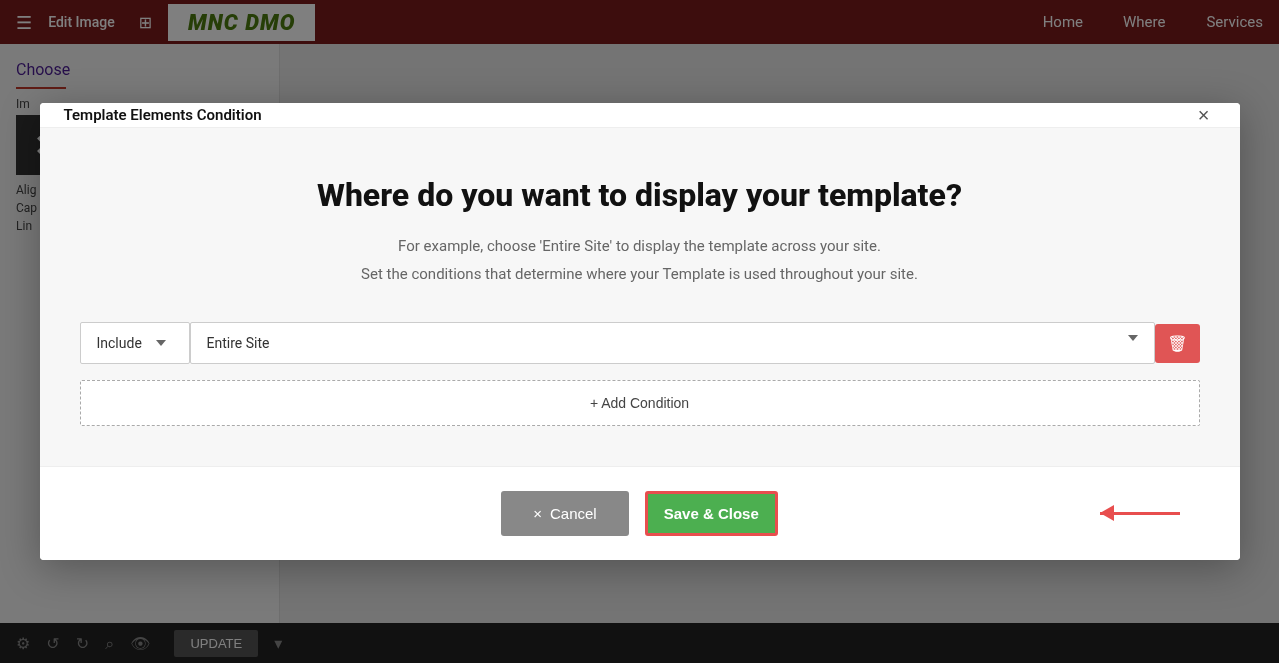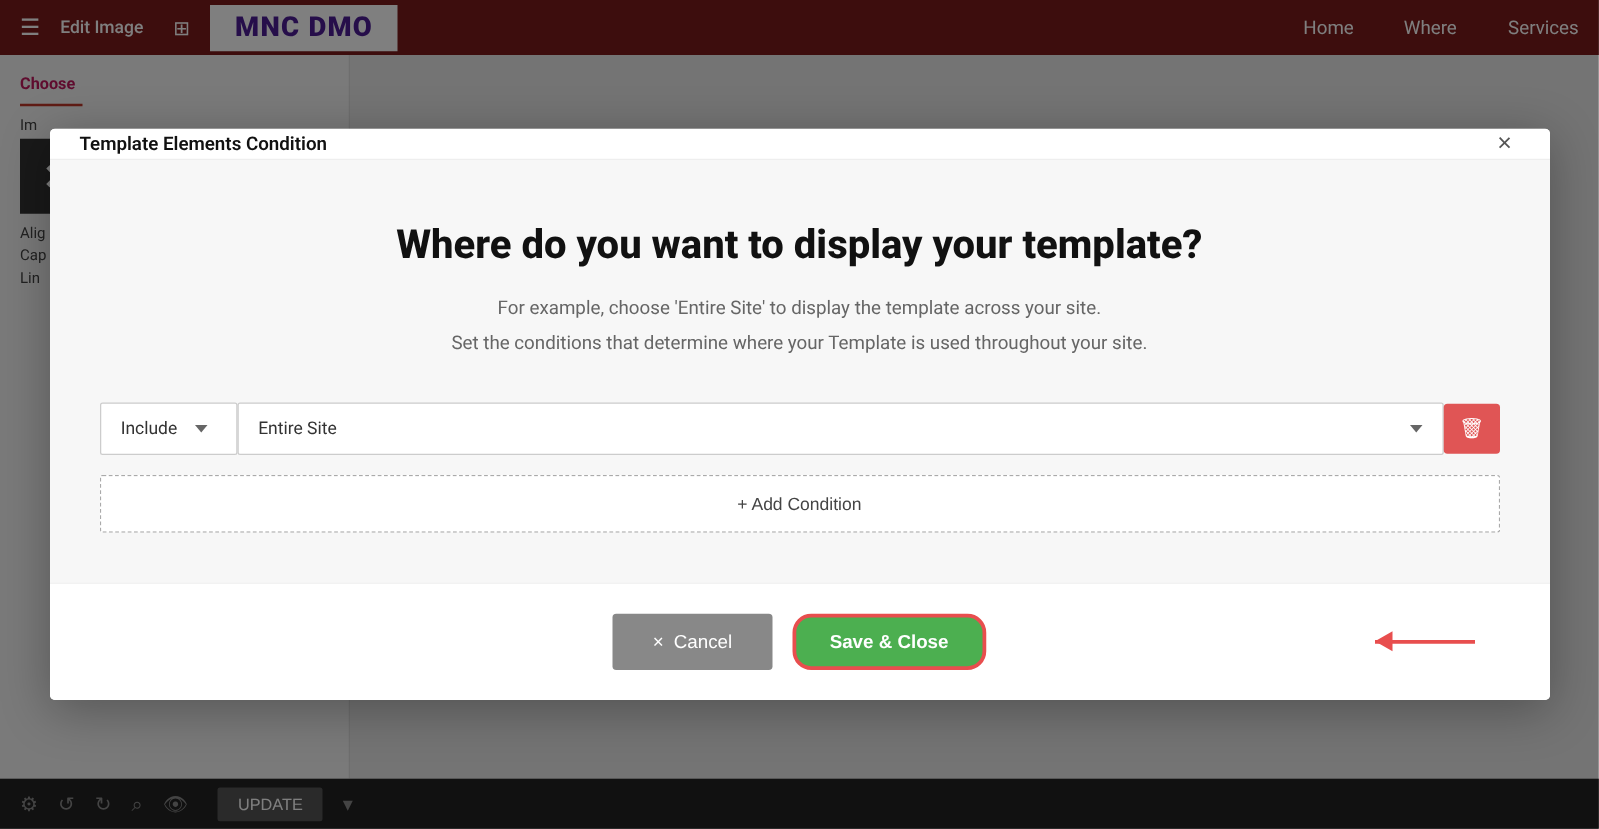--- a/index.html
+++ b/index.html
@@ -43,24 +43,23 @@
     }
 
     .sidebar {
       width: 280px;
       background: #f5f5f5;
       border-right: 1px solid #ddd;
       padding: 16px;
     }
 
     .sidebar-section {
-      font-size: 13px;
-      color: #be185d;
+      font-size: 16px;
+      color: #4c1d95;
       margin-bottom: 8px;
-      font-weight: bold;
     }
 
     
     .modal-overlay {
       position: absolute;
       inset: 0;
       background: rgba(0,0,0,0.5);
       display: flex;
       align-items: center;
       justify-content: center;
@@ -147,21 +146,20 @@
     }
 
     .site-select {
       flex: 1;
       border: 1px solid #ccc;
       background: #fff;
       padding: 12px 16px;
       font-size: 14px;
       color: #333;
       display: flex;
-      align-items: center;
       justify-content: space-between;
       border-radius: 2px;
     }
 
     .delete-btn {
       background: #e05555;
       border: none;
       cursor: pointer;
       padding: 10px 12px;
       border-radius: 3px;
@@ -207,23 +205,23 @@
       align-items: center;
       gap: 8px;
     }
 
     .save-btn {
       background: #4caf50;
       border: 3px solid #e84e4e;
       color: #fff;
       font-size: 15px;
       font-weight: 600;
-      padding: 11px 27px;
-      cursor: pointer;
-      border-radius: 15px;
+      padding: 11px 16px;
+      cursor: pointer;
+      border-radius: 3px;
     }
 
     .arrow-indicator {
       position: absolute;
       right: 60px;
       display: flex;
       align-items: center;
       gap: 4px;
     }
 
@@ -277,21 +275,21 @@
 </head>
 <body>
 
 <div class="app-bg">
 
   <div class="top-bar">
     <span style="color:#fff;font-size:18px;">☰</span>
     <span style="color:#fff;font-size:14px;font-weight:500;">Edit Image</span>
     <span style="color:#fff;font-size:16px;margin-left:8px;">⊞</span>
     <div class="logo-box">
-      <span style="font-size:22px;font-weight:900;color:#4c1d95;letter-spacing:1px;">MNC DMO</span>
+      <span style="font-size:22px;font-weight:900;color:#4d7c0f;letter-spacing:1px;font-style:italic;">MNC DMO</span>
     </div>
     <div style="flex:1;"></div>
     <span style="color:#fff;font-size:15px;">Home</span>
     <span style="color:#fff;font-size:15px;margin-left:24px;">Where</span>
     <span style="color:#fff;font-size:15px;margin-left:25px;">Services</span>
   </div>
 
   <div class="content-area">
 
     <div class="sidebar">

